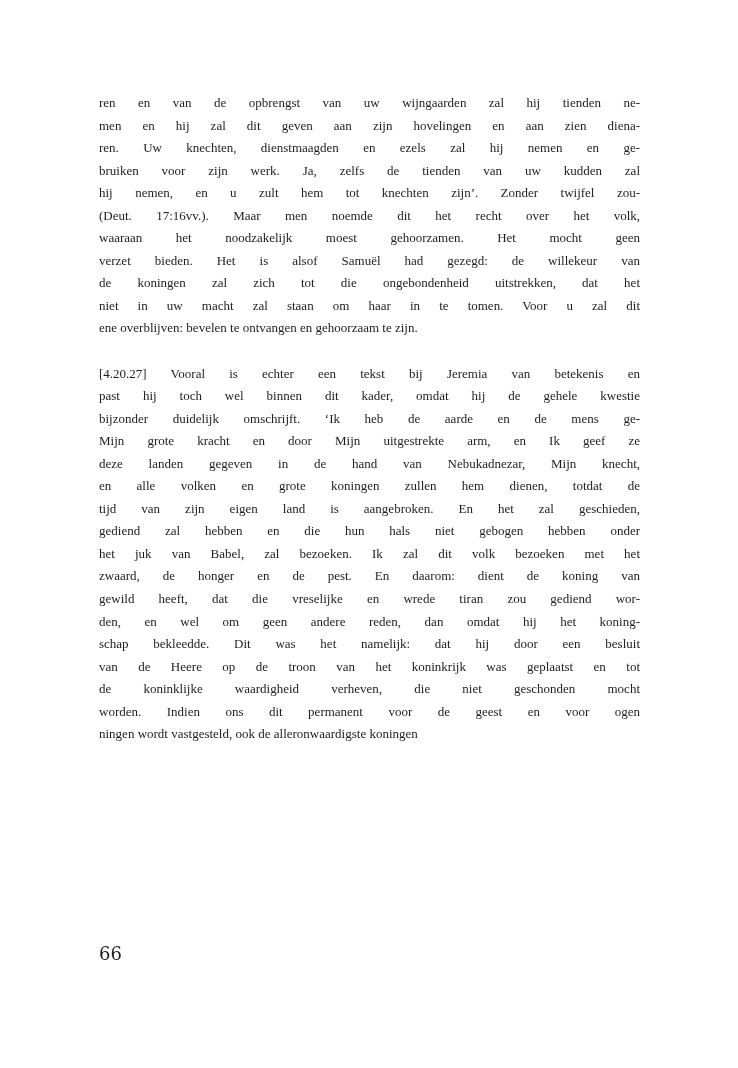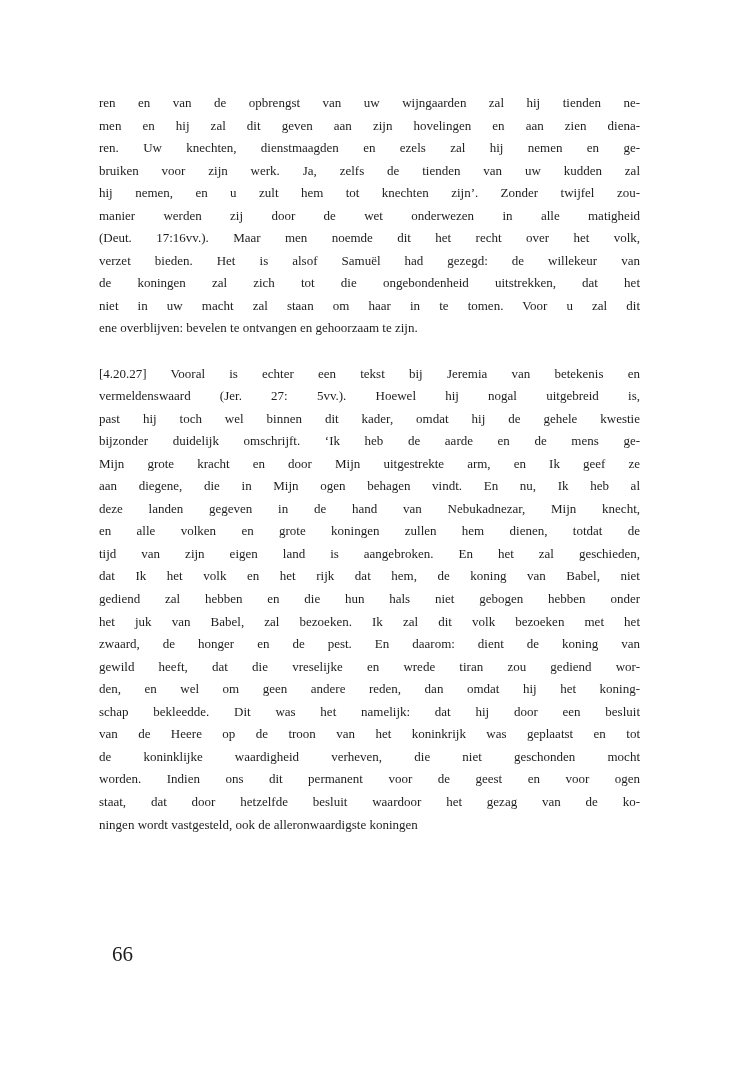--- a/index.html
+++ b/index.html
@@ -34,64 +34,59 @@
   .line {
     text-align: justify;
     text-align-last: justify;
     white-space: normal;
   }
   .line.last {
     text-align-last: left;
   }
   .page-number {
     position: absolute;
-    left: 112px;
+    left: 99px;
     top: 943px;
-    font-size: 21px;
+    font-size: 18px;
     line-height: 22.55px;
-    font-family: Liberation Serif, serif;
   }
 </style>
 </head>
 <body>
 
 <main class="page">
   <section class="text-block">
 
   <div class="para">
         <div class="line">ren en van de opbrengst van uw wijngaarden zal hij tienden ne-</div>
         <div class="line">men en hij zal dit geven aan zijn hovelingen en aan zien diena-</div>
         <div class="line">ren. Uw knechten, dienstmaagden en ezels zal hij nemen en ge-</div>
         <div class="line">bruiken voor zijn werk. Ja, zelfs de tienden van uw kudden zal</div>
         <div class="line">hij nemen, en u zult hem tot knechten zijn’. Zonder twijfel zou-</div>
-        <div class="line">manier werden zij door de wet onderwezen in alle matigheid</div>
         <div class="line">(Deut. 17:16vv.). Maar men noemde dit het recht over het volk,</div>
+        <div class="line">waaraan het noodzakelijk moest gehoorzamen. Het mocht geen</div>
         <div class="line">verzet bieden. Het is alsof Samuël had gezegd: de willekeur van</div>
         <div class="line">de koningen zal zich tot die ongebondenheid uitstrekken, dat het</div>
         <div class="line">niet in uw macht zal staan om haar in te tomen. Voor u zal dit</div>
         <div class="line last">ene overblijven: bevelen te ontvangen en gehoorzaam te zijn.</div>
       </div>
       <div class="para">
         <div class="line">[4.20.27] Vooral is echter een tekst bij Jeremia van betekenis en</div>
-        <div class="line">vermeldenswaard (Jer. 27: 5vv.). Hoewel hij nogal uitgebreid is,</div>
         <div class="line">past hij toch wel binnen dit kader, omdat hij de gehele kwestie</div>
         <div class="line">bijzonder duidelijk omschrijft. ‘Ik heb de aarde en de mens ge-</div>
         <div class="line">Mijn grote kracht en door Mijn uitgestrekte arm, en Ik geef ze</div>
-        <div class="line">aan diegene, die in Mijn ogen behagen vindt. En nu, Ik heb al</div>
         <div class="line">deze landen gegeven in de hand van Nebukadnezar, Mijn knecht,</div>
         <div class="line">en alle volken en grote koningen zullen hem dienen, totdat de</div>
         <div class="line">tijd van zijn eigen land is aangebroken. En het zal geschieden,</div>
-        <div class="line">dat Ik het volk en het rijk dat hem, de koning van Babel, niet</div>
         <div class="line">gediend zal hebben en die hun hals niet gebogen hebben onder</div>
         <div class="line">het juk van Babel, zal bezoeken. Ik zal dit volk bezoeken met het</div>
         <div class="line">zwaard, de honger en de pest. En daarom: dient de koning van</div>
         <div class="line">gewild heeft, dat die vreselijke en wrede tiran zou gediend wor-</div>
         <div class="line">den, en wel om geen andere reden, dan omdat hij het koning-</div>
         <div class="line">schap bekleedde. Dit was het namelijk: dat hij door een besluit</div>
         <div class="line">van de Heere op de troon van het koninkrijk was geplaatst en tot</div>
         <div class="line">de koninklijke waardigheid verheven, die niet geschonden mocht</div>
         <div class="line">worden. Indien ons dit permanent voor de geest en voor ogen</div>
-        <div class="line">staat, dat door hetzelfde besluit waardoor het gezag van de ko-</div>
         <div class="line last">ningen wordt vastgesteld, ook de alleronwaardigste koningen</div>
       </div>
     </section>
   <div class="page-number">66</div>
 </main>
 
 </body></html>

